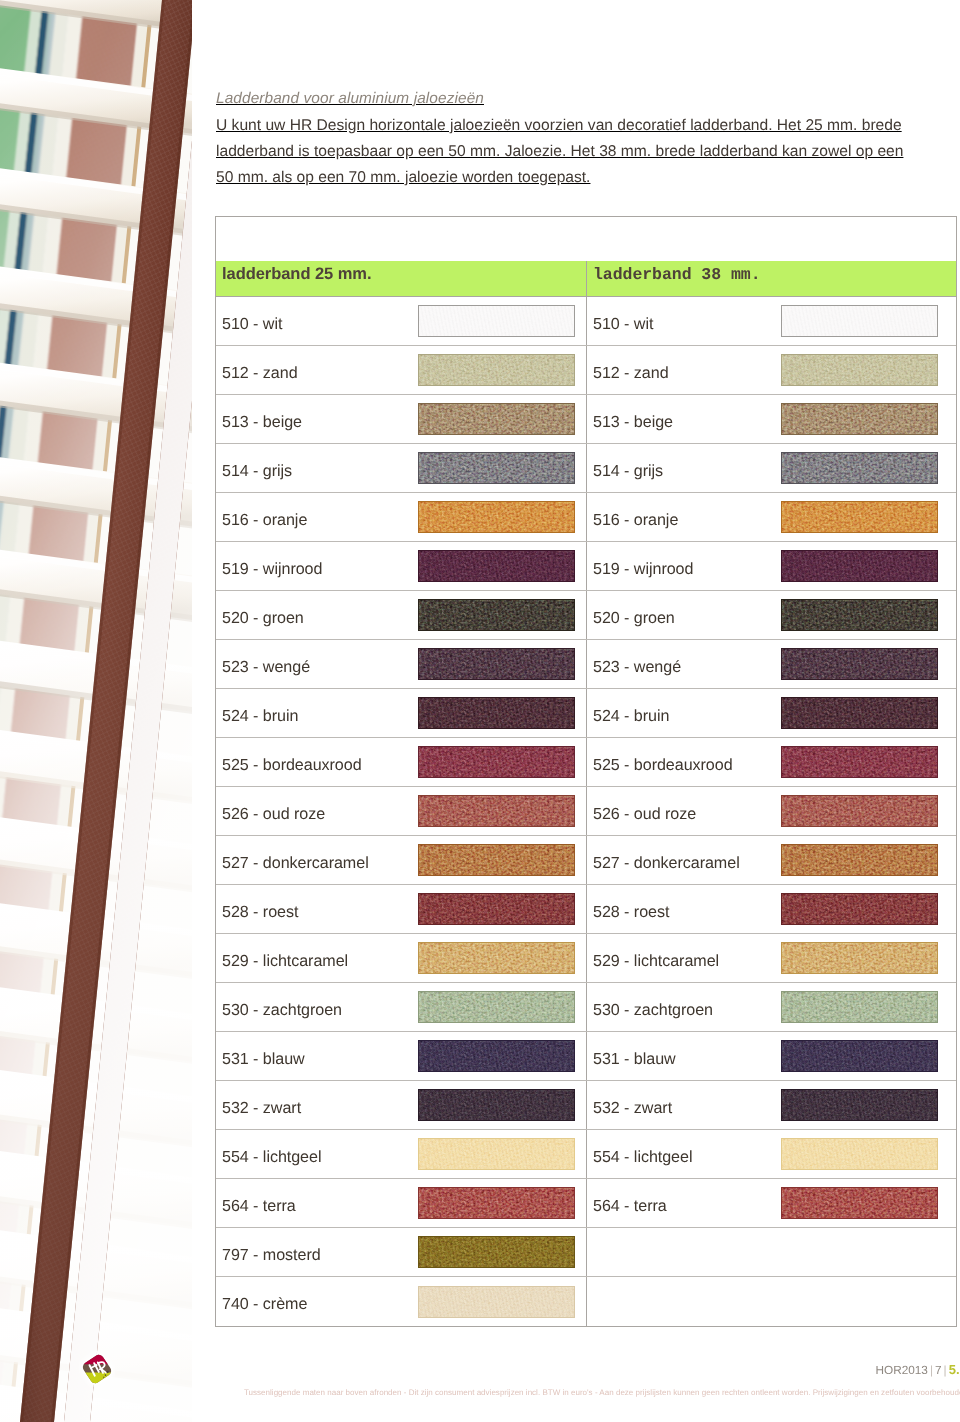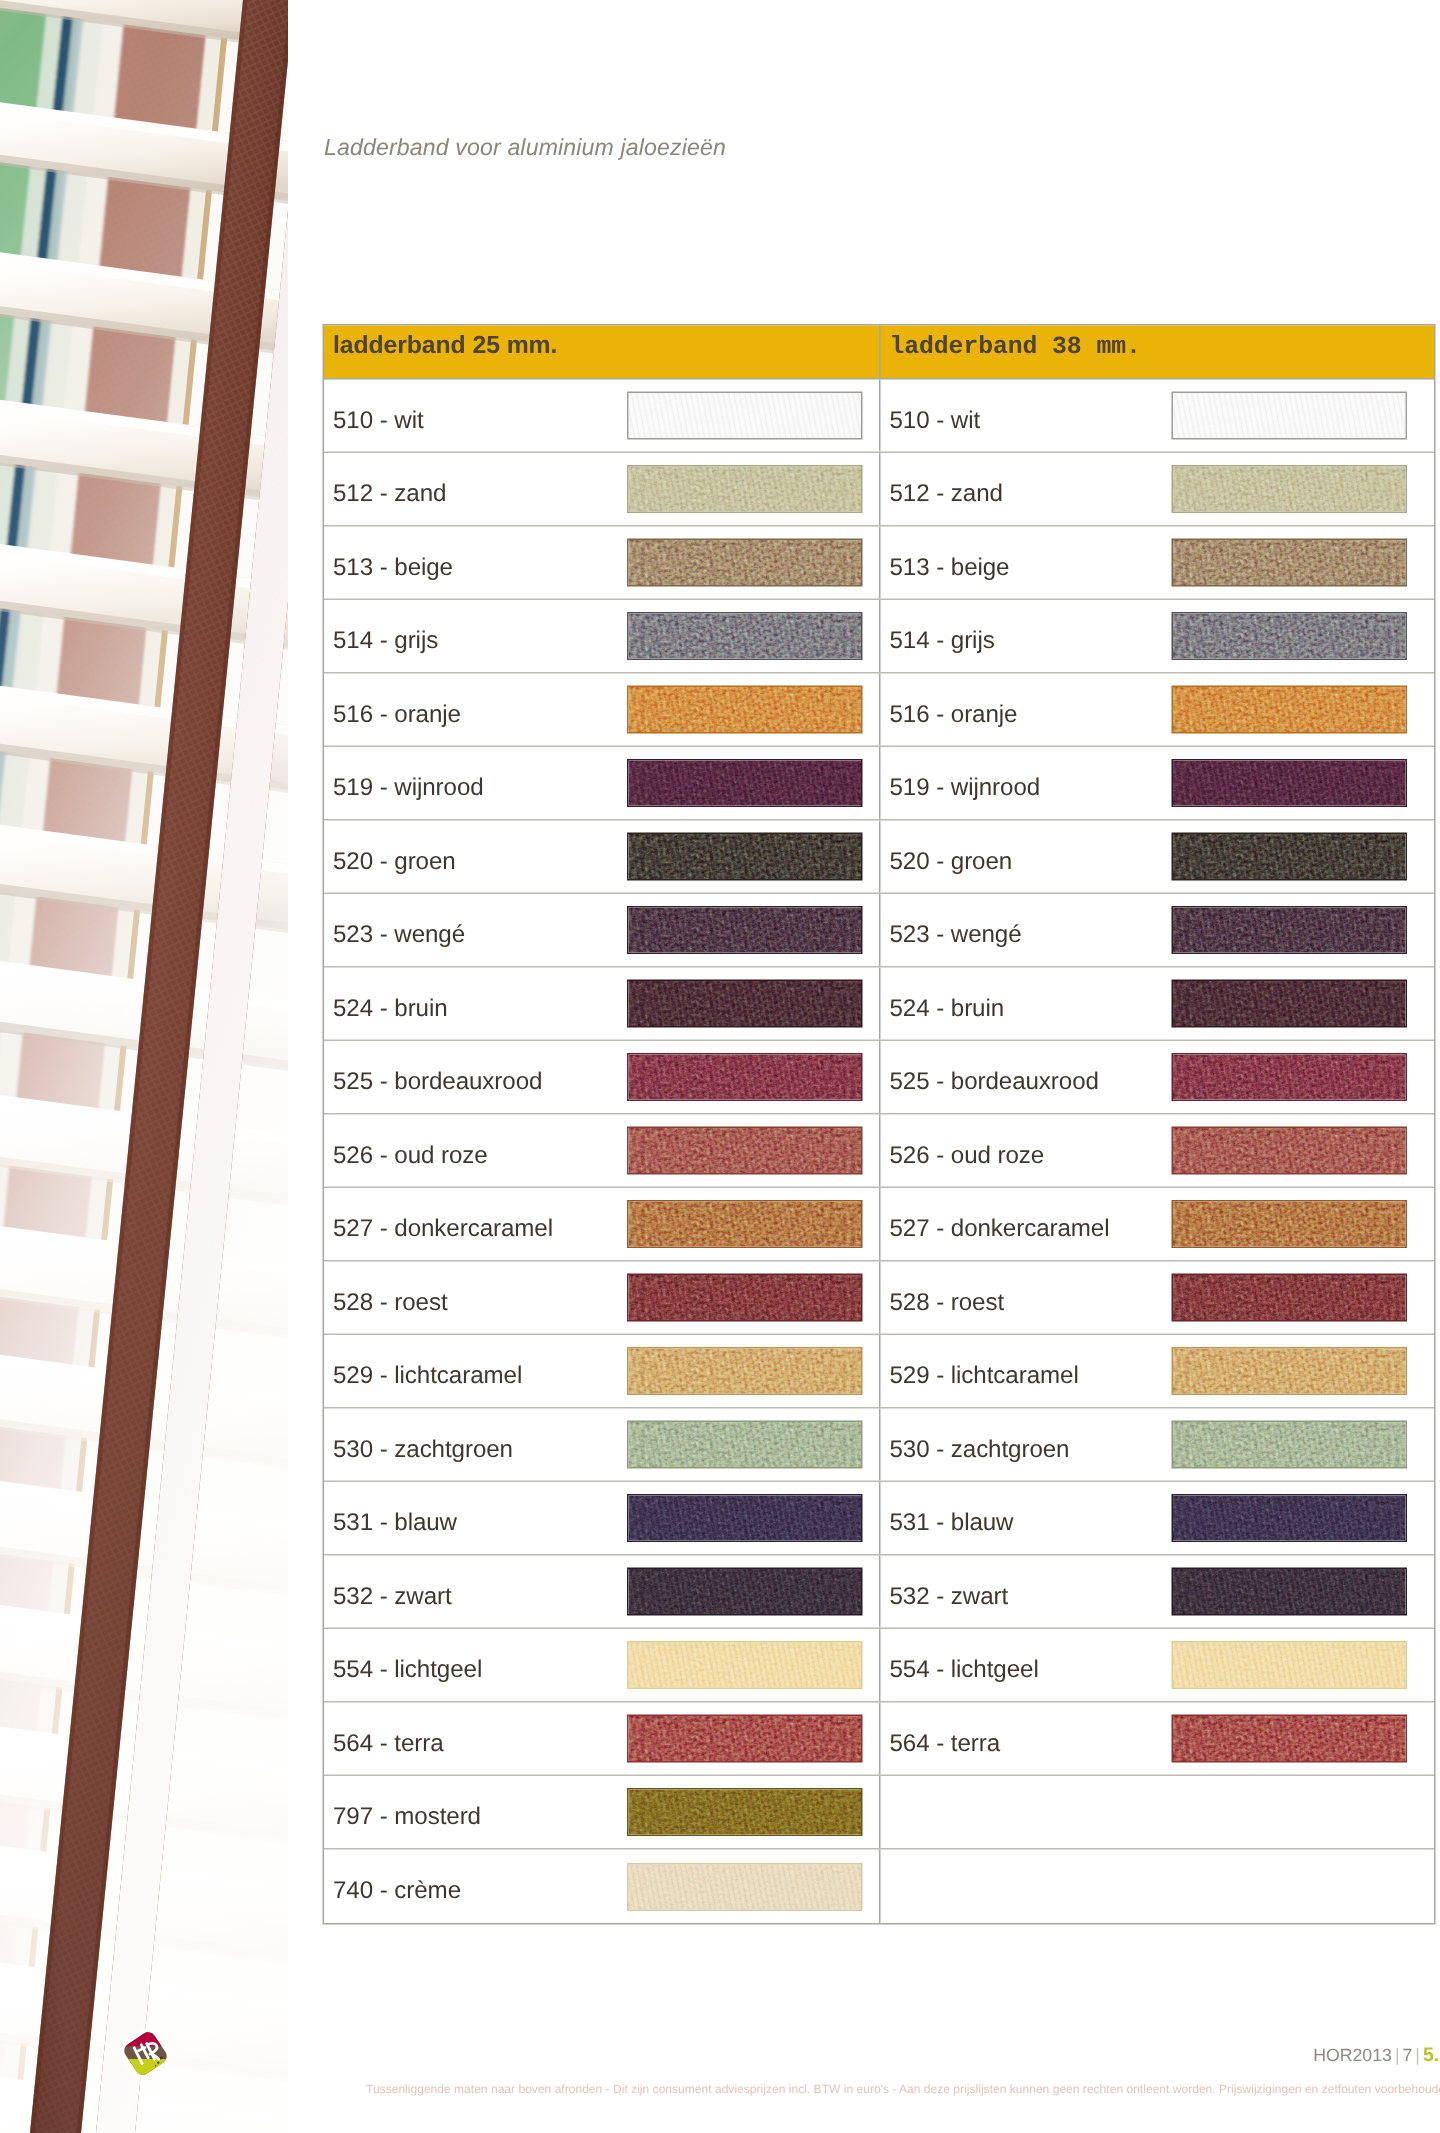--- a/index.html
+++ b/index.html
@@ -6,28 +6,28 @@
   html,body{margin:0;padding:0;}
   body{width:960px;height:1422px;background:#ffffff;
        font-family:"Liberation Sans",sans-serif;overflow:hidden;position:relative;
        -webkit-font-smoothing:antialiased;text-rendering:geometricPrecision;}
 
   .photo{position:absolute;left:0;top:0;width:192px;height:1422px;overflow:hidden;background:#efe9e4;}
   .photo svg{display:block;filter:blur(0.45px);}
 
   .content{position:absolute;left:192px;top:0;width:768px;height:1422px;}
 
-  .intro{position:absolute;left:24px;top:89px;width:700px;}
+  .intro{position:absolute;left:24px;top:89px;width:700px;text-decoration:underline;}
   .intro-title{font-style:italic;font-size:15.4px;color:#8d857c;line-height:20px;
                letter-spacing:0.1px;margin-bottom:4px;}
   .intro-body{font-size:15.6px;color:#413933;line-height:26px;letter-spacing:0px;}
 
   .tablewrap{position:absolute;left:23px;top:216px;width:742px;
              border:1px solid #a9a6a2;box-sizing:border-box;}
-  .thead{display:flex;height:35px;background:#eab308;}
+  .thead{display:flex;height:35px;background:#bef264;margin-top:44px;}
   .thead .th{font-weight:bold;font-size:16.5px;color:#4e4239;
              display:flex;align-items:flex-start;padding-left:6px;padding-top:4px;
              box-sizing:border-box;letter-spacing:-0.05px;}
   .thead .th.a{width:371px;border-right:1px solid #a9a6a2;}
   .thead .th.b{flex:1;font-family:Liberation Mono, monospace;}
   .tbody{border-top:1px solid #a9a6a2;}
   .row{display:flex;height:49px;border-bottom:1px solid #bdbab6;box-sizing:border-box;}
   .row.last{border-bottom:none;}
   .cell{display:flex;align-items:center;position:relative;box-sizing:border-box;}
   .cell.a{width:371px;border-right:1px solid #a9a6a2;}
@@ -266,20 +266,21 @@
 <g>
 <path d="M 210 -40 L 236 -40 L 86.0 1462 L 60.0 1462 Z" fill="#7e4330" opacity="1.0"></path>
 <path d="M 210 -40 L 236 -40 L 86.0 1462 L 60.0 1462 Z" fill="url(#mesh)" opacity="1.0"></path>
 <path d="M 210 -40 L 236 -40 L 86.0 1462 L 60.0 1462 Z" fill="url(#fade2)" opacity="1.0"></path>
 </g>
 </svg>
 </div>
 <div class="content">
   <div class="intro">
     <div class="intro-title">Ladderband voor aluminium jaloezieën</div>
+    <div class="intro-body">U kunt uw HR Design horizontale jaloezieën voorzien van decoratief ladderband.  Het 25 mm. brede ladderband is toepasbaar op een 50 mm. Jaloezie. Het 38 mm. brede ladderband kan zowel op een 50 mm. als op een  70 mm. jaloezie worden toegepast.</div>
   </div>
   <div class="tablewrap">
     <div class="thead">
       <div class="th a">ladderband 25 mm.</div>
       <div class="th b">ladderband 38 mm.</div>
     </div>
     <div class="tbody">
       <div class="row">
         <div class="cell a">
           <span class="lbl">510 - wit</span>

